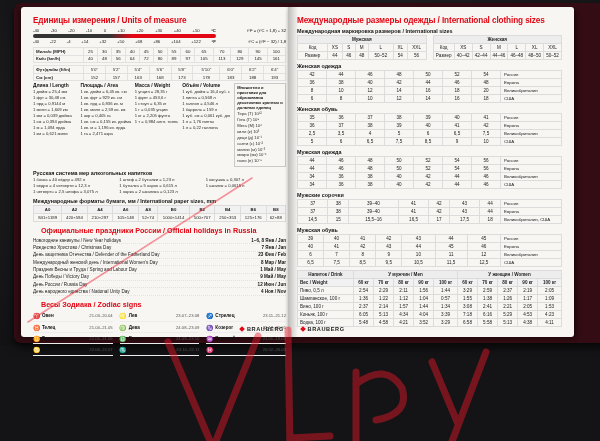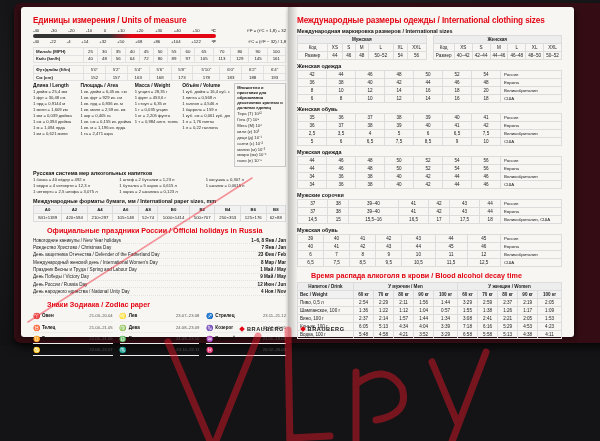--- a/index.html
+++ b/index.html
@@ -5,21 +5,21 @@
   html,body{margin:0;padding:0;}
   body{width:600px;height:441px;overflow:hidden;background:#141416;font-family:"Liberation Sans",sans-serif;}
   .scene{position:relative;width:600px;height:345px;background:radial-gradient(ellipse at 50% 40%,#2b2b2e 0%,#1c1c1e 60%,#121214 100%);padding-left:21px;}
   .cover{position:absolute;left:14px;right:10px;top:3px;bottom:2px;background:#330d13;border-radius:7px;z-index:0;box-shadow:0 4px 10px rgba(0,0,0,.7);}
   .page{position:absolute;top:7px;bottom:8px;background:#f7f6f3;z-index:1;color:#222;}
   .page.left{left:21px;width:273px;border-radius:3px 0 0 3px;box-shadow:-2px 2px 5px rgba(0,0,0,.45);padding:9px 8px 14px 12px;box-sizing:border-box;}
   .page.right{left:288px;width:286px;border-radius:0 3px 3px 0;box-shadow:2px 2px 5px rgba(0,0,0,.45);padding:9px 12px 14px 9px;box-sizing:border-box;}
   .page.left::after{content:"";position:absolute;right:0;top:0;bottom:0;width:9px;background:linear-gradient(270deg,rgba(0,0,0,.20),rgba(0,0,0,0));}
   .page.right::after{content:"";position:absolute;left:0;top:0;bottom:0;width:10px;background:linear-gradient(90deg,rgba(0,0,0,.24),rgba(0,0,0,0));}
   .page-title{font-size:8.2px;font-weight:bold;color:#e30613;margin:0 0 3px;letter-spacing:-.1px;}
-  .red-title{font-size:7.2px;font-weight:bold;color:#e30613;margin:4px 14px 2px;}
+  .red-title{font-size:7.2px;font-weight:bold;color:#e30613;margin:4px 8px 2px;}
   .stitle{font-size:5.4px;font-weight:bold;margin:3px 0 1px;color:#151515;}
   .utitle{font-size:4.9px;font-weight:bold;margin-bottom:1px;color:#111;}
   .ln{font-size:4.2px;line-height:1.4;color:#2b2b2b;white-space:nowrap;}
   
   .temp-block{position:relative;padding-right:70px;margin:1px 0 3px;}
   .ticks{display:flex;justify-content:space-between;font-size:4.3px;color:#222;}
   .ticks .tick{text-align:center;}
   .ticks .tick:last-child{font-weight:bold;}
   .temp-bar{height:4px;border-radius:2px;margin:1px 0;background:linear-gradient(90deg,#333 0%,#333 42%,#e30613 54%,#e30613 100%);}
   .formula{position:absolute;right:0;width:66px;font-size:4.2px;text-align:right;color:#111;}
@@ -324,21 +324,21 @@
             <span class="hdate">12 Июн / Jun</span>
           </div>
           <div class="holiday">
             <span class="hname">День народного единства / National Unity Day</span>
             <span class="hdate">4 Ноя / Nov</span>
           </div>
         </div>
     </div>
 
     <div class="section">
-      <h2 class="red-title">Знаки Зодиака / Zodiac paper</h2>
+      <h2 class="red-title">Весы Зодиака / Zodiac signs</h2>
       <div class="zodiac-grid">
           <div class="zitem">
             <span class="zsym">♈</span>
             <span class="zname">Овен</span>
             <span class="zdates">21.03–20.04</span>
           </div>
           <div class="zitem">
             <span class="zsym">♉</span>
             <span class="zname">Телец</span>
             <span class="zdates">21.04–21.05</span>
@@ -689,21 +689,20 @@
               <td>10,5</td>
               <td>11,5</td>
               <td>12,5</td>
               <td>США</td>
             </tr>
           </tbody>
         </table>
     </div>
 
     <div class="section">
-      <h2 class="red-title">Время распада алкоголя в крови / Blood alcohol decay time</h2>
       <table class="grid-table alcohol-table">
         <thead>
           <tr>
             <th>Напиток / Drink</th>
             <th colspan="5">У мужчин / Men</th>
             <th colspan="5">У женщин / Women</th>
           </tr>
         </thead>
         <tbody>
             <tr>

